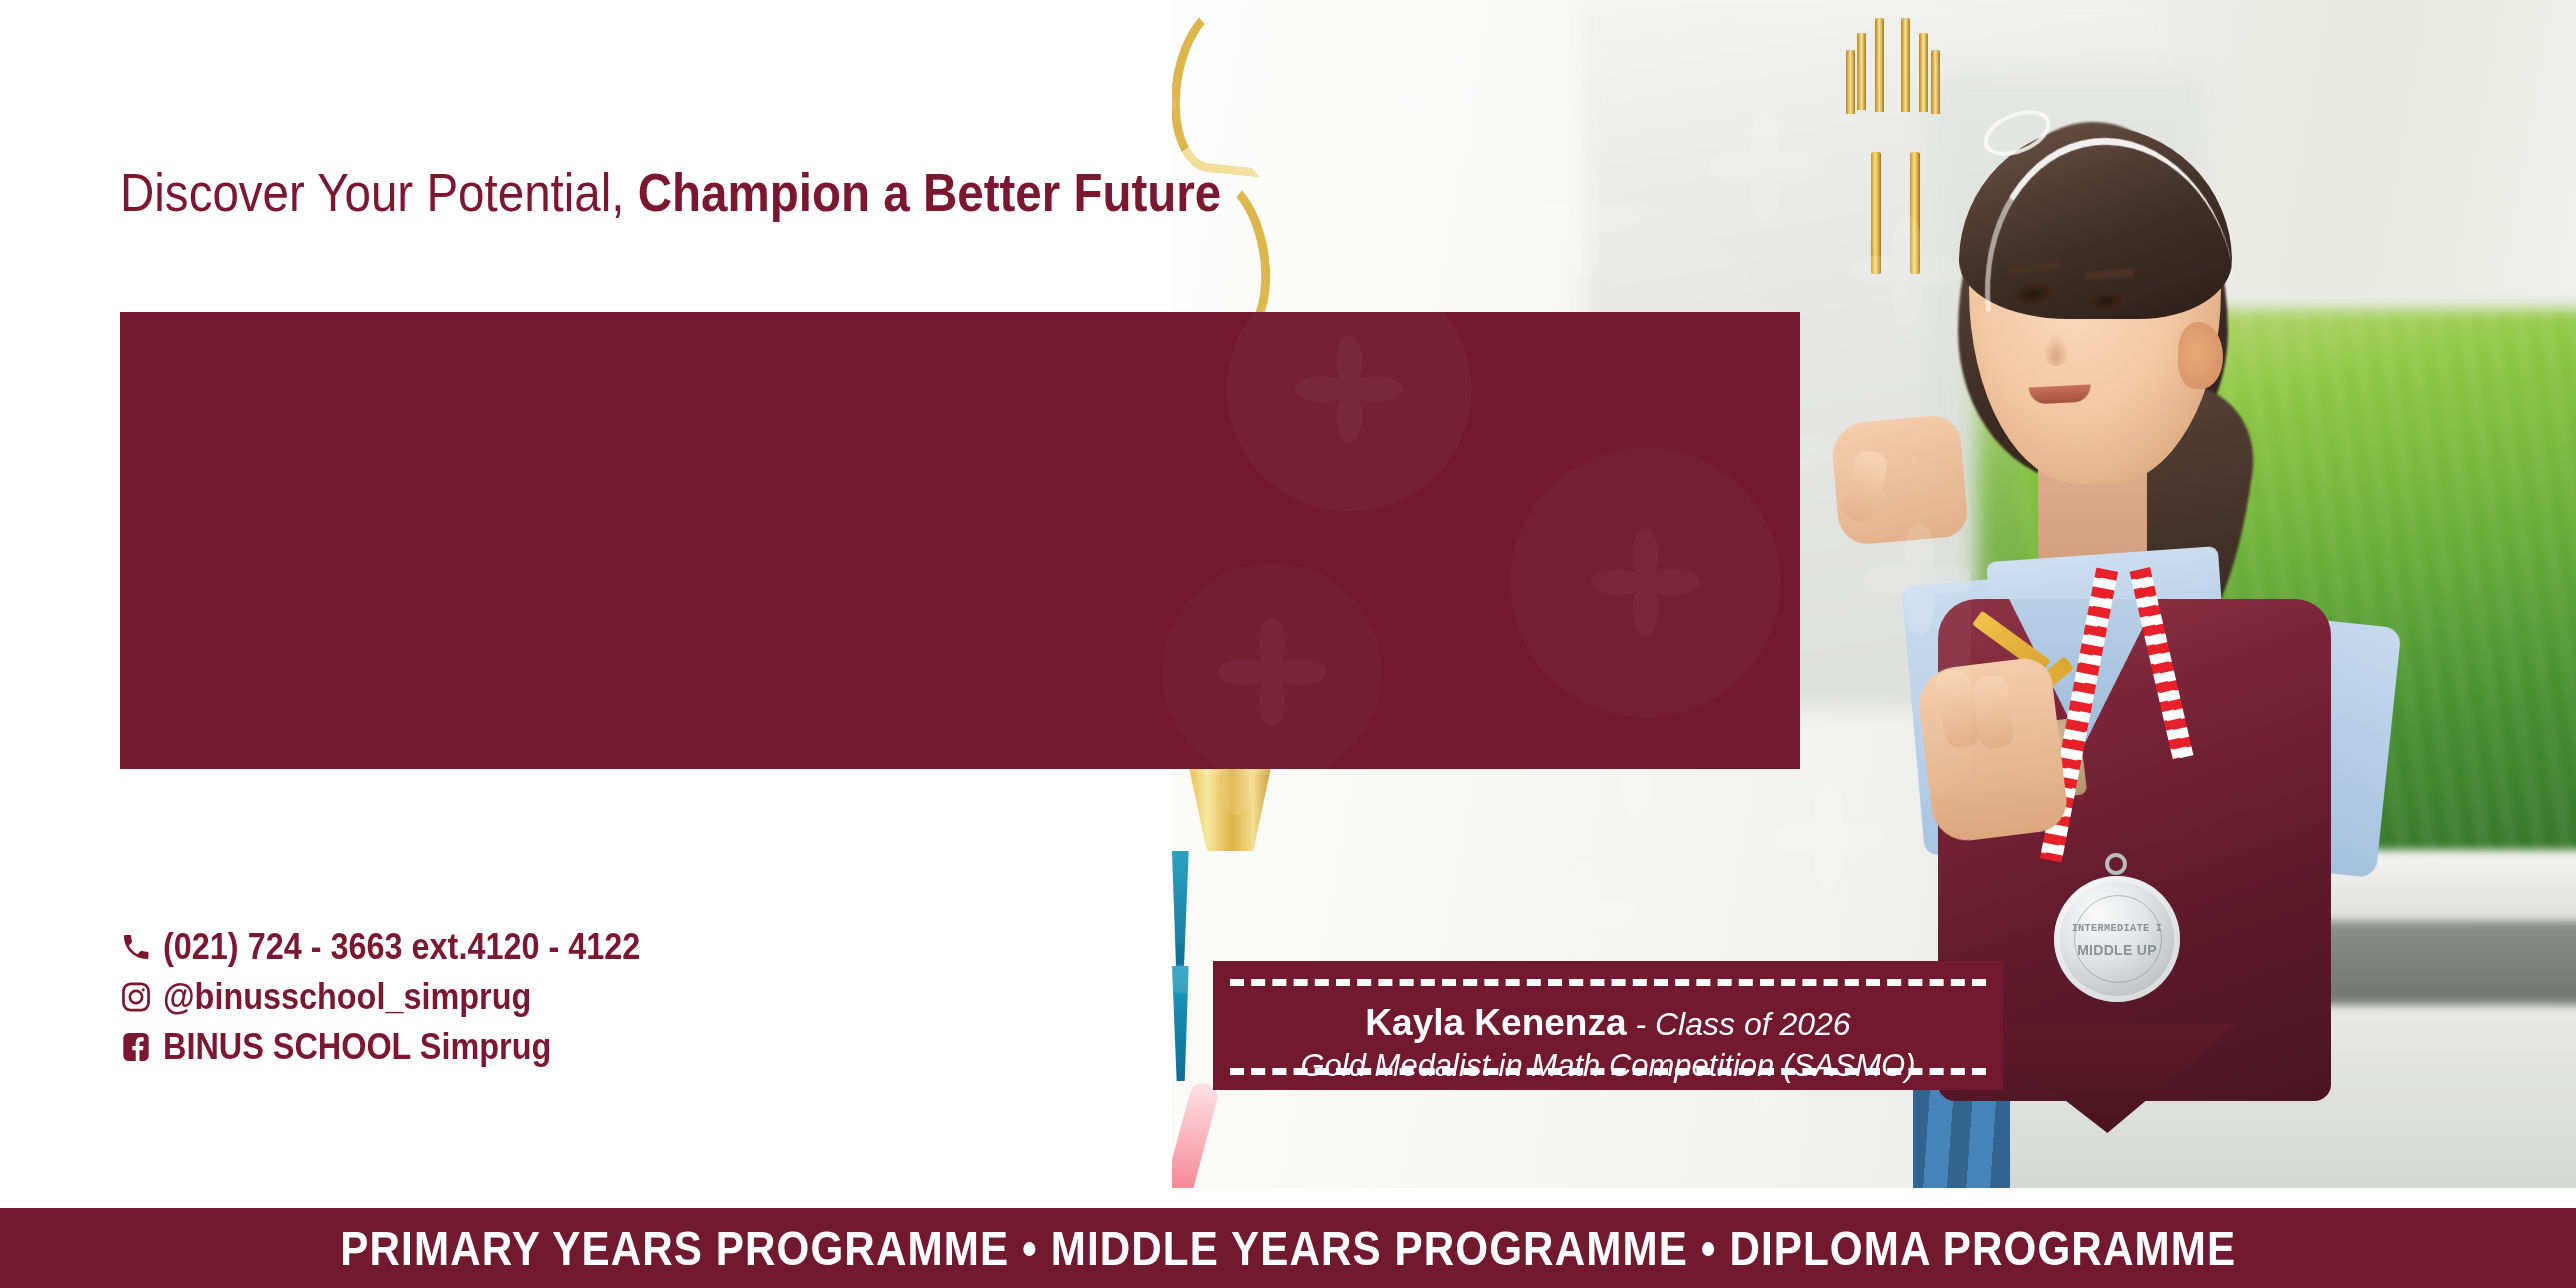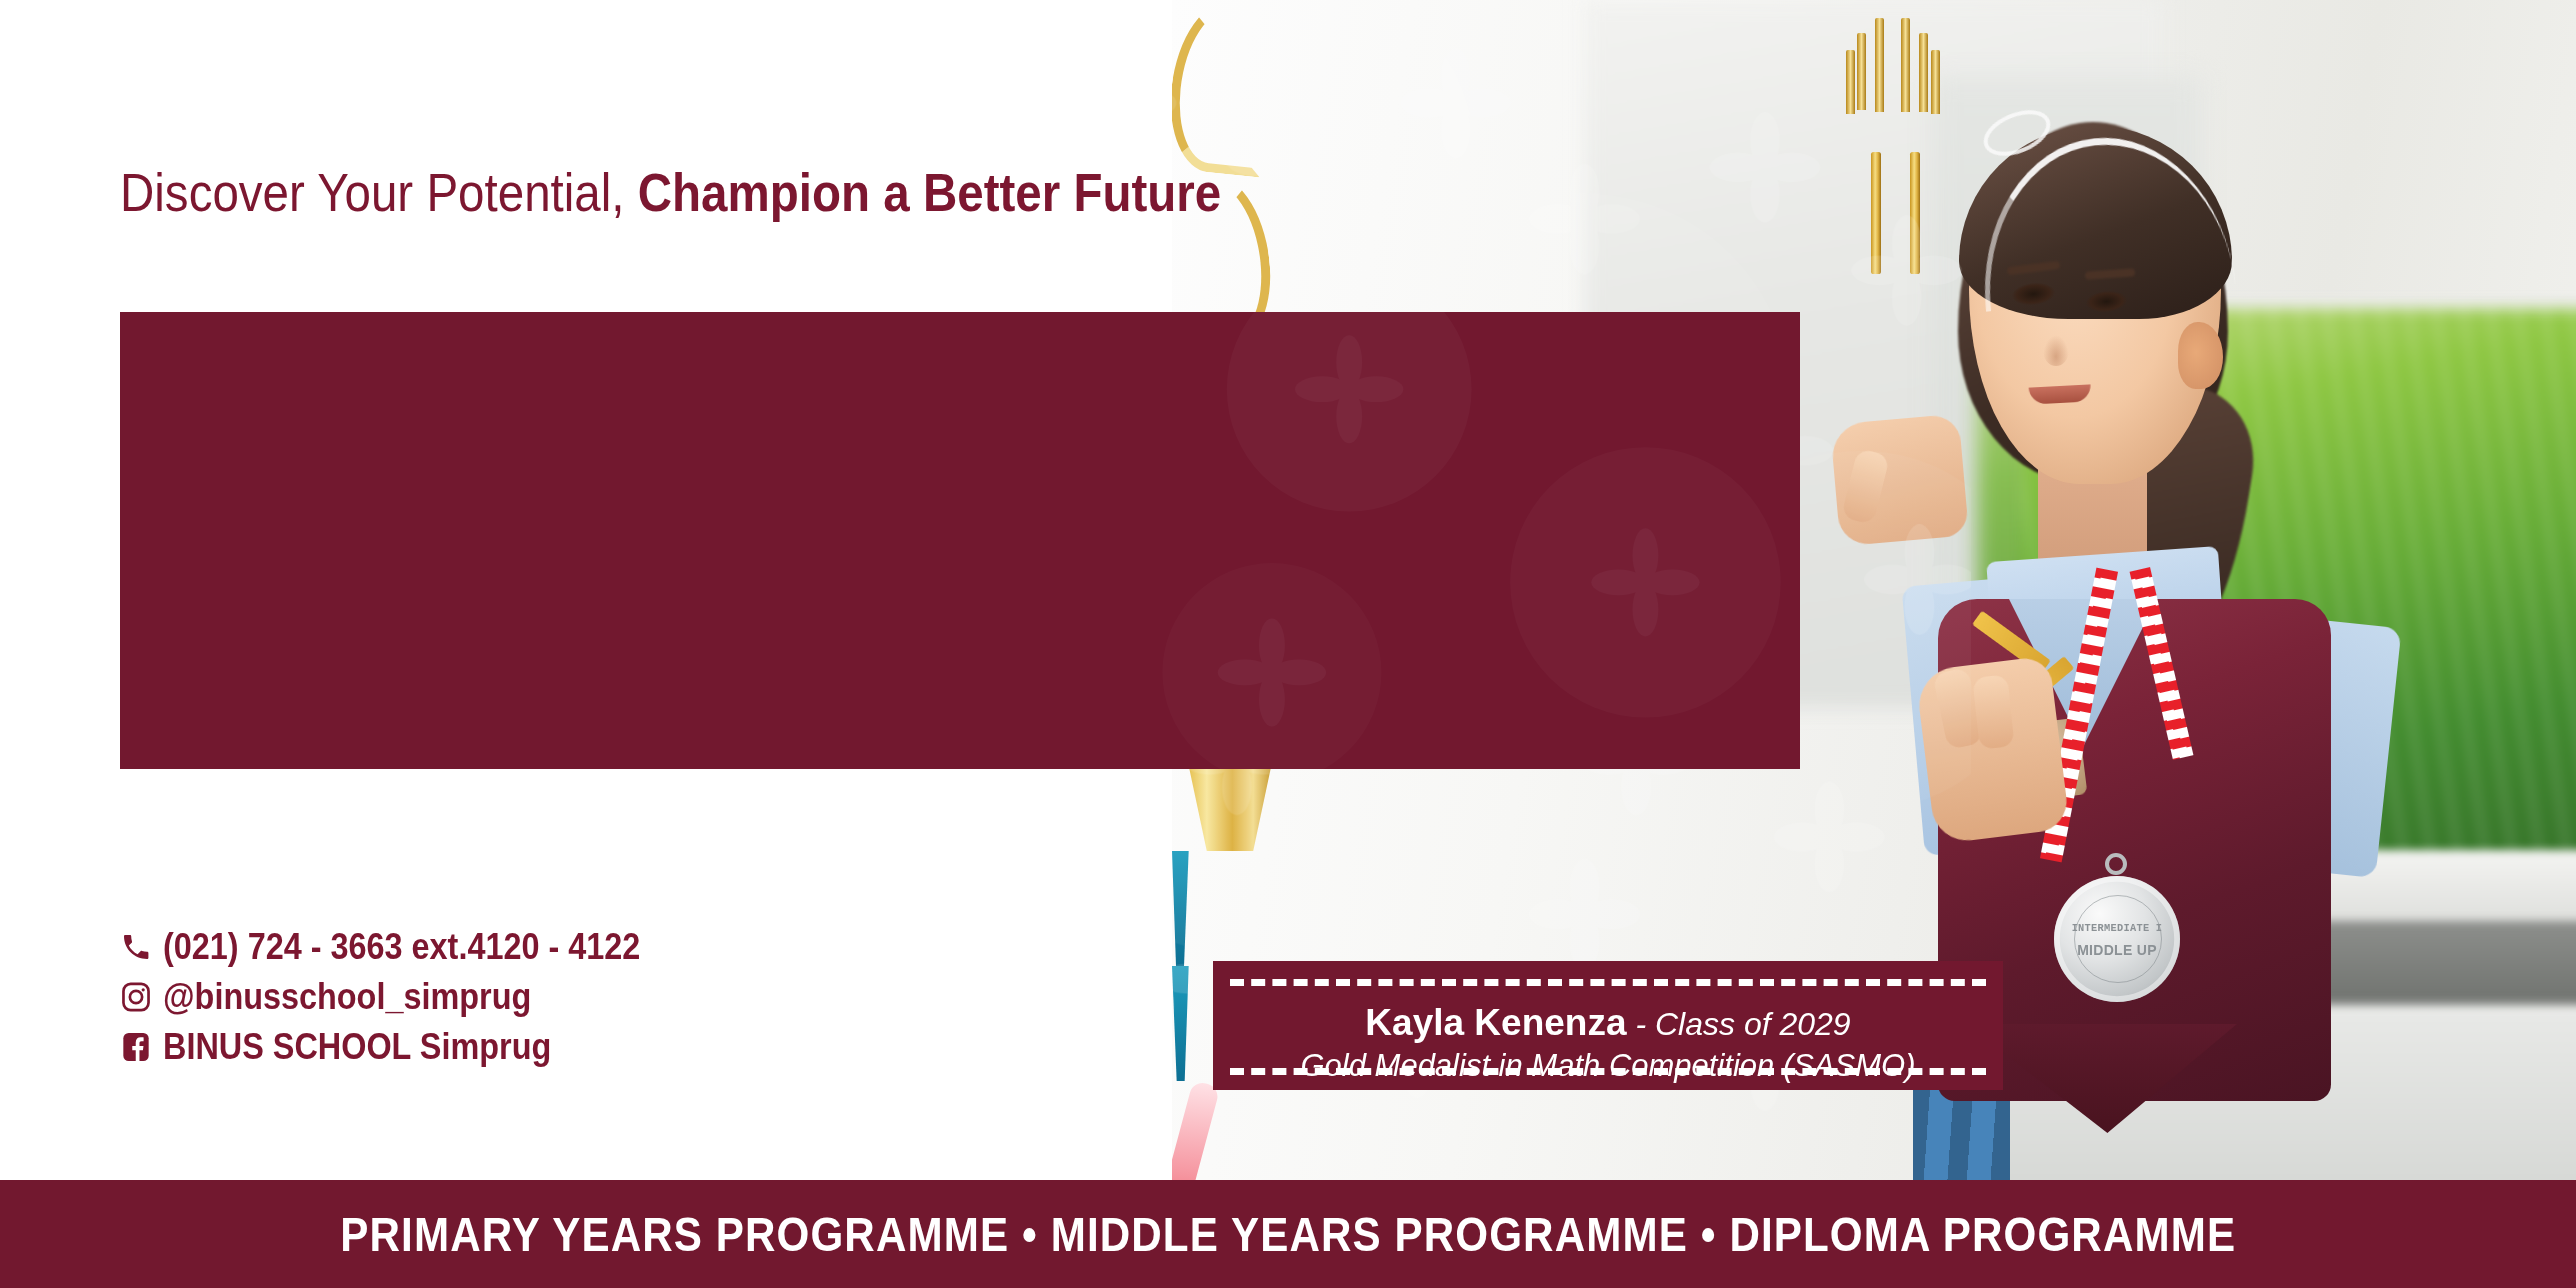--- a/index.html
+++ b/index.html
@@ -232,21 +232,21 @@
   #caption::before { top:18px; }
   #caption::after { bottom:15.5px; }
   .cap-l1 { text-align:center; margin-top:32px; color:#fff; white-space:nowrap;
       font-family:"Liberation Sans Narrow","Liberation Sans",sans-serif; }
   .cap-name { font-weight:bold; font-size:37px; }
   .cap-class { font-size:32px; font-style:italic; }
   .cap-l2 { text-align:center; margin-top:3.9px; color:#fff; font-size:31px; font-style:italic;
       white-space:nowrap; font-family:"Liberation Sans Narrow","Liberation Sans",sans-serif; }
 
   
-  #footer { position:absolute; left:0; bottom:0; width:2576px; height:108px;
+  #footer { position:absolute; left:0; bottom:0; width:2576px; height:80px;
       background:#72182f; z-index:10; display:flex; align-items:center; justify-content:center; }
   #footer .f-txt { color:#ffffff; font-weight:bold; font-size:49px; letter-spacing:1.3px;
       white-space:nowrap; font-family:"Liberation Sans Narrow","Liberation Sans",sans-serif;
       transform:scaleX(.86); }
 </style>
 </head>
 <body>
 
 <div id="banner">
 
@@ -429,21 +429,21 @@
           <rect x="2.5" y="1.5" width="19" height="21" rx="4" fill="#7c1730"></rect>
           <path d="M14.6 22.5v-8h2.6l.4-3.2h-3V9.2c0-.9.3-1.5 1.6-1.5h1.5V4.8c-.3 0-1.2-.1-2.2-.1-2.2 0-3.7 1.4-3.7 3.9v2.7H9.2v3.2h2.6v8z" fill="#ffffff"></path>
         </svg>
       </span>
       <span class="c-txt">BINUS SCHOOL Simprug</span>
     </div>
   </div>
 
   <div id="caption">
     <div class="cap-l1">
-      <span class="cap-name">Kayla Kenenza</span><span class="cap-class"> - Class of 2029</span>
+      <span class="cap-name">Kayla Kenenza</span><span class="cap-class"> - Class of 2026</span>
     </div>
     <div class="cap-l2">Gold Medalist in Math Competition (SASMO)</div>
   </div>
 
   <div id="footer">
     <span class="f-txt">PRIMARY YEARS PROGRAMME • MIDDLE YEARS PROGRAMME • DIPLOMA PROGRAMME</span>
   </div>
 
 </div>
 

